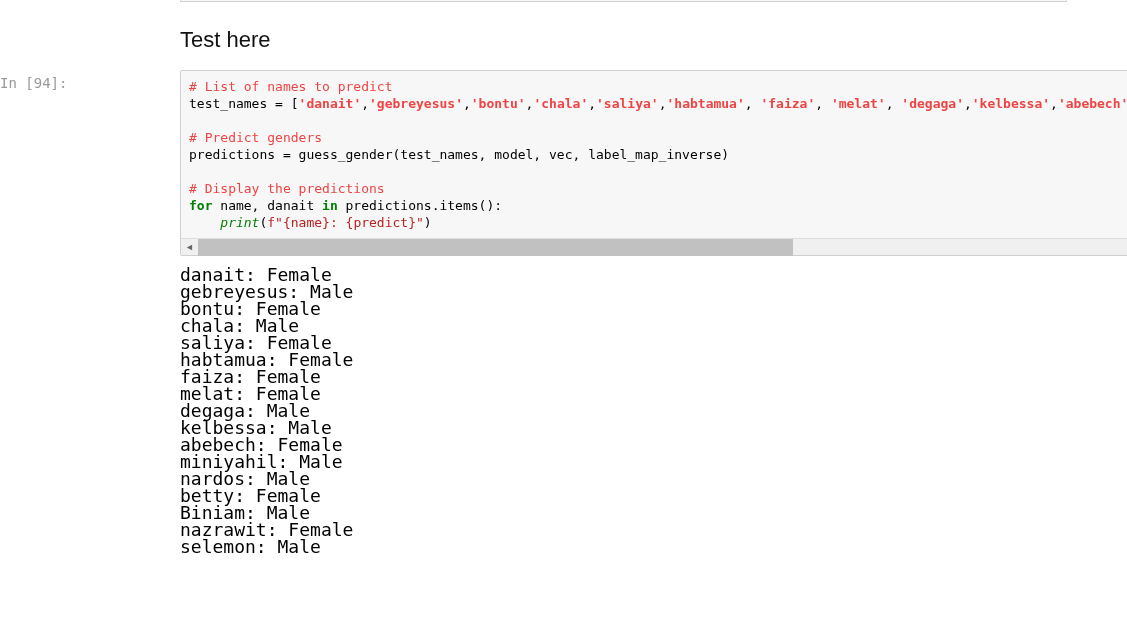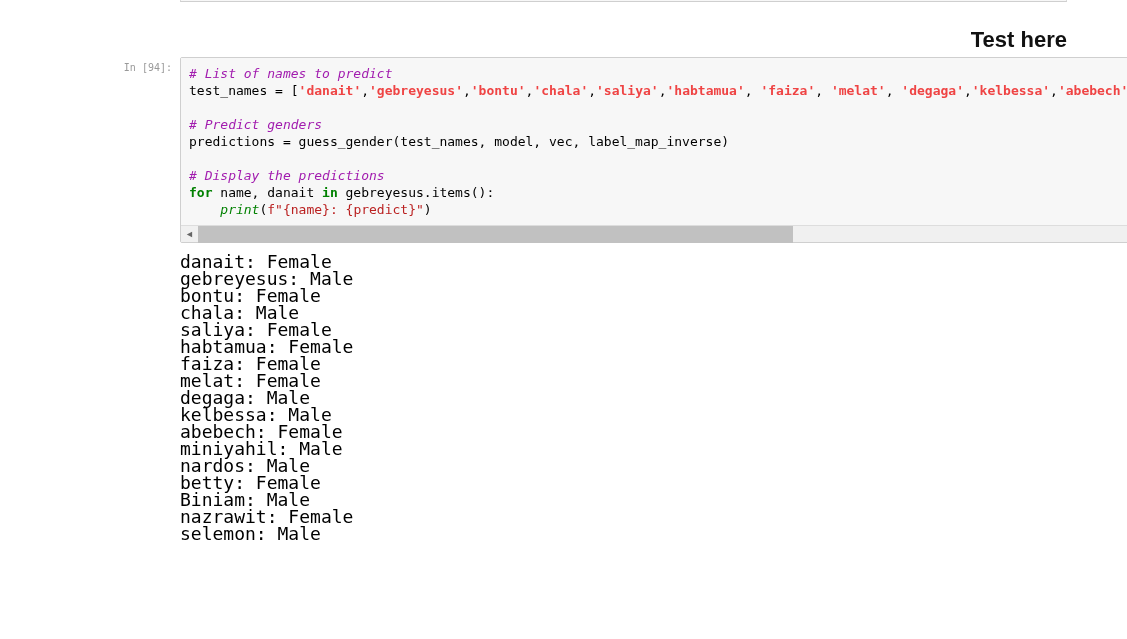--- a/index.html
+++ b/index.html
@@ -18,41 +18,40 @@
       padding: 0;
     }
     .cell {
       display: flex;
       margin: 2px 0;
       padding: 0;
     }
     .prompt-area {
       width: 180px;
       min-width: 180px;
-      text-align: right;
+      text-align: left;
       padding: 5px 8px 5px 0;
       font-family: monospace;
-      font-size: 10px;
+      font-size: 14px;
       color: #303F9F;
       line-height: 1.2;
     }
     .prompt-area.input {
       color: #303F9F;
     }
     .cell-content {
       flex: 1;
       padding: 0;
       margin-right: 60px;
     }
     .markdown-cell h2 {
-      font-weight: bold;
+      font-weight: normal;
       font-size: 22px;
-      margin: 10px 0 2px 0;
+      margin: 10px 0 15px 0;
       color: #111;
-      text-align: right;
     }
     .input-area {
       border: 1px solid #cfcfcf;
       border-radius: 2px;
       background: #f7f7f7;
     }
     .code-block {
       font-family: "DejaVu Sans Mono", Menlo, Consolas, monospace;
       font-size: 13px;
       line-height: 17px;
@@ -107,21 +106,21 @@
     .top-border {
       border: 1px solid #cfcfcf;
       border-radius: 2px;
       margin: 0 60px 15px 180px;
       height: 2px;
       background: #f7f7f7;
       border-top: none;
     }
 
     
-    .c-comment { color: #a21caf; font-style: italic; }
+    .c-comment { color: #ef4444; }
     .c-keyword { color: #008000; font-weight: bold; }
     .c-string { color: #ef4444; font-weight: bold; }
     .c-name { color: #000; }
     .c-builtin { color: #008000; font-style: italic; }
     .c-punct { color: #000; }
     .c-literal { color: #BA2121; }
   </style>
 </head>
 <body>
 
@@ -140,21 +139,21 @@
     <div class="prompt-area input prompt-grey">In [94]:</div>
     <div class="cell-content">
       <div class="input-area">
         <div class="code-block"><span class="c-comment"># List of names to predict</span>
 <span class="c-name">test_names</span><span class="c-punct"> = [</span><span id="names-list"><span class="c-string">'danait'</span><span class="c-punct">,</span><span class="c-string">'gebreyesus'</span><span class="c-punct">,</span><span class="c-string">'bontu'</span><span class="c-punct">,</span><span class="c-string">'chala'</span><span class="c-punct">,</span><span class="c-string">'saliya'</span><span class="c-punct">,</span><span class="c-string">'habtamua'</span><span class="c-punct">, </span><span class="c-string">'faiza'</span><span class="c-punct">, </span><span class="c-string">'melat'</span><span class="c-punct">, </span><span class="c-string">'degaga'</span><span class="c-punct">,</span><span class="c-string">'kelbessa'</span><span class="c-punct">,</span><span class="c-string">'abebech'</span></span>
 
 <span class="c-comment"># Predict genders</span>
 <span class="c-name">predictions</span><span class="c-name"> = guess_gender(test_names, model, vec, label_map_inverse)</span>
 
 <span class="c-comment"># Display the predictions</span>
-<span class="c-keyword">for</span><span class="c-name"> name, danait </span><span class="c-keyword">in</span><span class="c-name"> gebreyesus.items():</span>
+<span class="c-keyword">for</span><span class="c-name"> name, danait </span><span class="c-keyword">in</span><span class="c-name"> predictions.items():</span>
 <span>    </span><span class="c-builtin">print</span><span class="c-punct">(</span><span class="c-literal">f"</span><span class="c-literal">{name}</span><span class="c-literal">: </span><span class="c-literal">{predict}</span><span class="c-literal">"</span><span class="c-punct">)</span></div>
         <div class="scrollbar-track">
           <div class="scrollbar-arrow">◄</div>
           <div class="scrollbar-thumb"></div>
 
         </div>
       </div>
     </div>
   </div>
 

